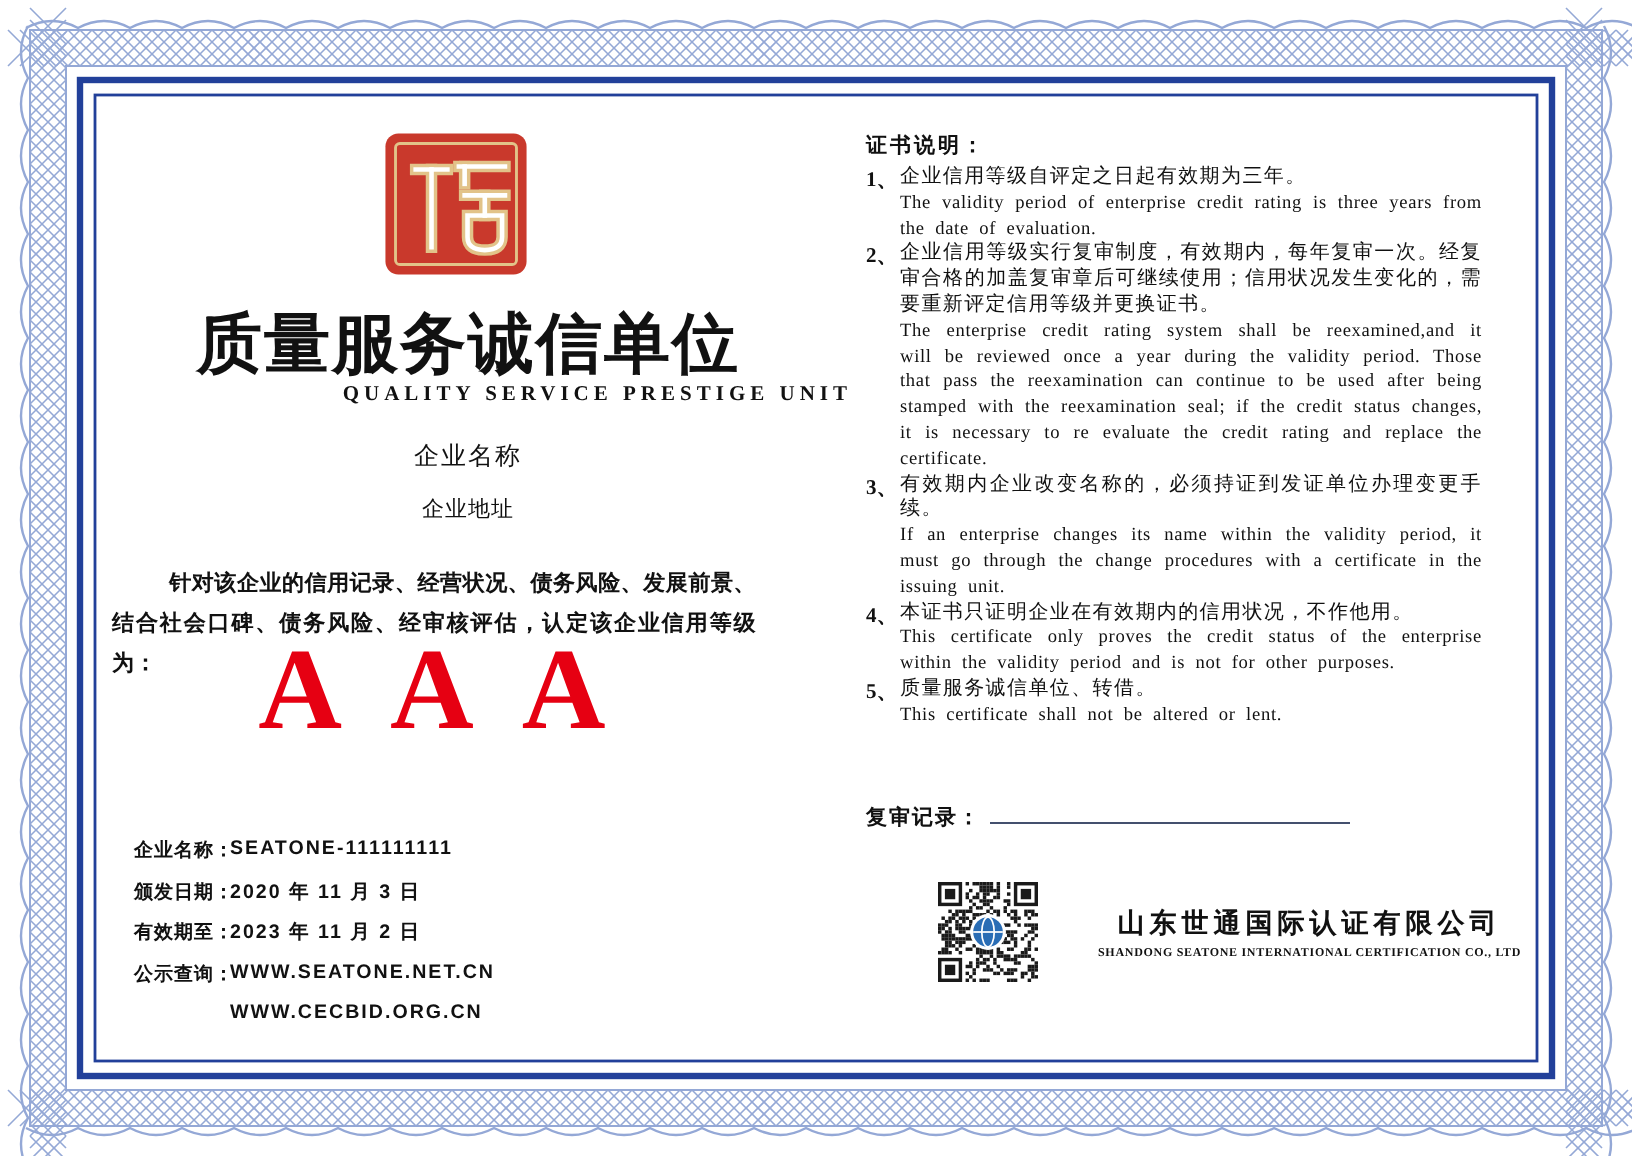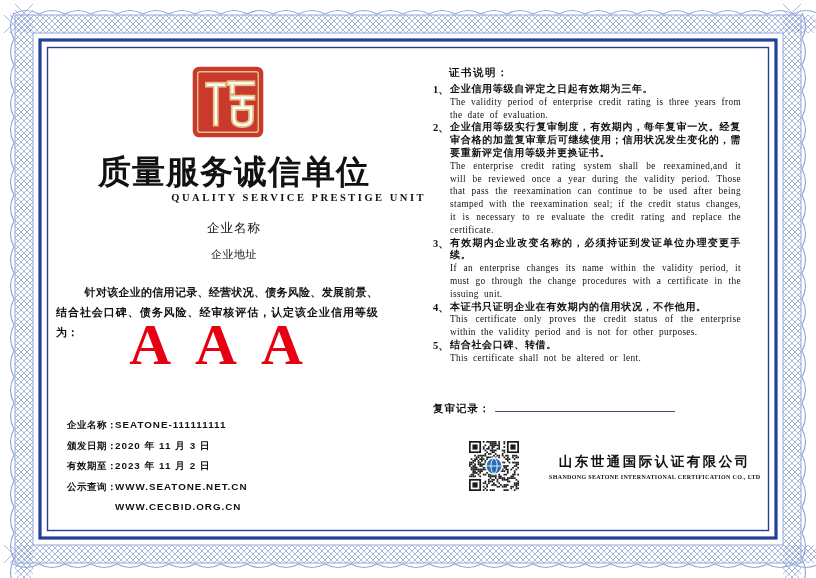--- a/index.html
+++ b/index.html
@@ -25,24 +25,24 @@
   .rating{position:absolute;left:40px;top:316px;width:352px;text-align:center;
           font-size:58px;font-weight:bold;letter-spacing:24px;text-indent:24px;line-height:1;}
 
   .fields{position:absolute;left:67px;top:419px;display:grid;
           grid-template-columns:48px auto;row-gap:7.5px;font-weight:bold;}
   .flabel{font-size:9.5px;letter-spacing:0.5px;white-space:nowrap;}
   .fvalue{font-size:9.8px;font-family:"Liberation Sans","DejaVu Sans",sans-serif;
           letter-spacing:1px;white-space:nowrap;}
 
   .right{position:absolute;left:433px;top:66px;width:308px;}
-  .notes-heading{font-size:10.5px;font-weight:bold;letter-spacing:1.5px;margin:0 0 3px 16px;}
+  .notes-heading{font-size:10.5px;font-weight:bold;letter-spacing:1.5px;margin:0 0 3px 0;}
   .note{position:relative;padding-left:17px;margin:0;}
   .note .num{position:absolute;left:0;top:0;font-size:10.5px;font-weight:bold;}
-  .note .zh{display:block;font-size:10px;font-weight:bold;line-height:12.8px;
+  .note .zh{display:block;font-size:10px;font-weight:normal;line-height:12.8px;
             letter-spacing:0.7px;text-align:justify;}
   .note .en{display:block;font-size:9.3px;font-weight:normal;line-height:12.8px;
             letter-spacing:0.35px;word-spacing:2.5px;text-align:justify;}
 
   .review{position:absolute;left:433px;top:401px;font-size:10.5px;font-weight:bold;
           letter-spacing:1px;white-space:nowrap;}
   .review-line{display:inline-block;width:180px;height:10px;margin-left:4px;
                border-bottom:1px solid #44506e;}
 
   .issuer{position:absolute;left:469px;top:440px;display:flex;align-items:flex-start;}
@@ -1050,21 +1050,21 @@
       <span class="zh">有效期内企业改变名称的，必须持证到发证单位办理变更手续。</span>
       <span class="en">If an enterprise changes its name within the validity period, it must go through the change procedures with a certificate in the issuing unit.</span>
     </div>
     <div class="note">
       <span class="num">4、</span>
       <span class="zh">本证书只证明企业在有效期内的信用状况，不作他用。</span>
       <span class="en">This certificate only proves the credit status of the enterprise within the validity period and is not for other purposes.</span>
     </div>
     <div class="note">
       <span class="num">5、</span>
-      <span class="zh">结合社会口碑、转借。</span>
+      <span class="zh">质量服务诚信单位、转借。</span>
       <span class="en">This certificate shall not be altered or lent.</span>
     </div>
   </div>
 
   <div class="review">
     <span>复审记录：</span><span class="review-line"></span>
   </div>
 
   <div class="issuer">
     <svg id="qr" viewBox="0 0 29 29">

